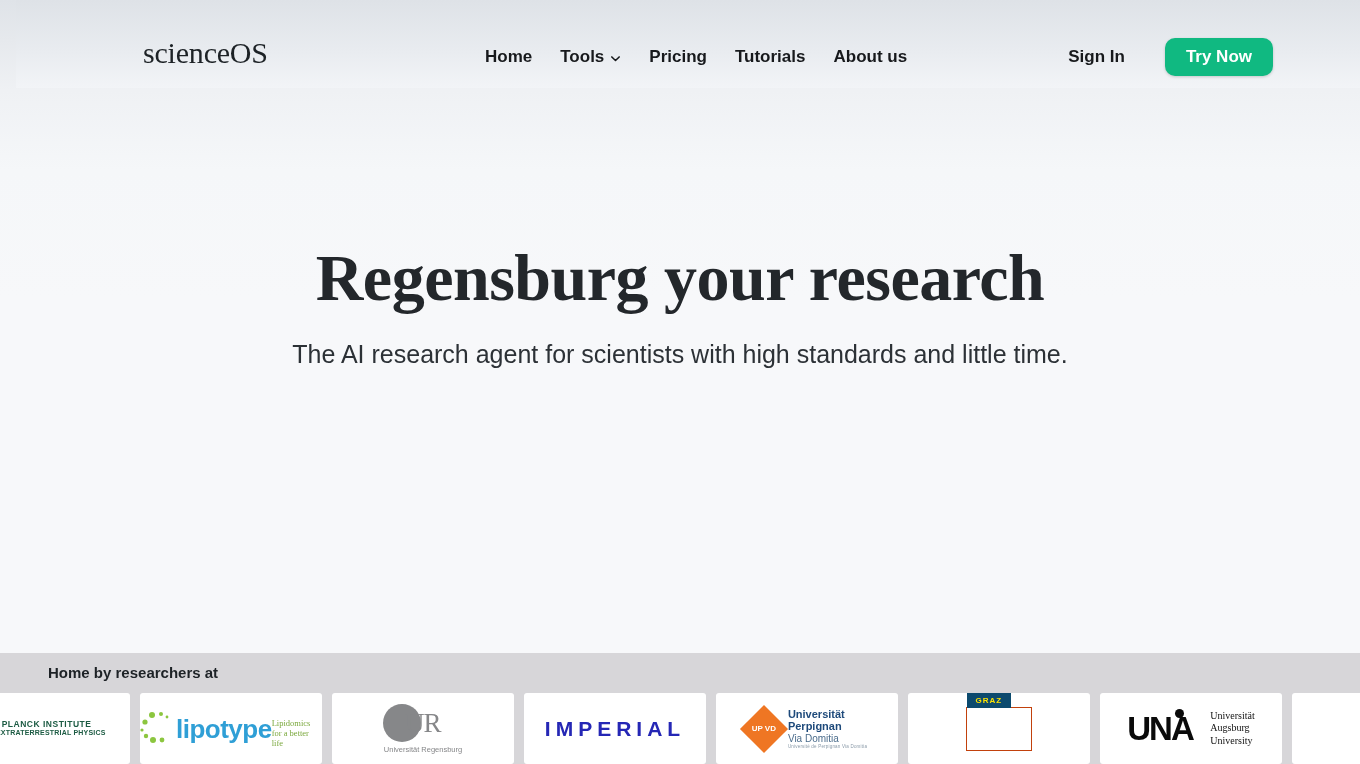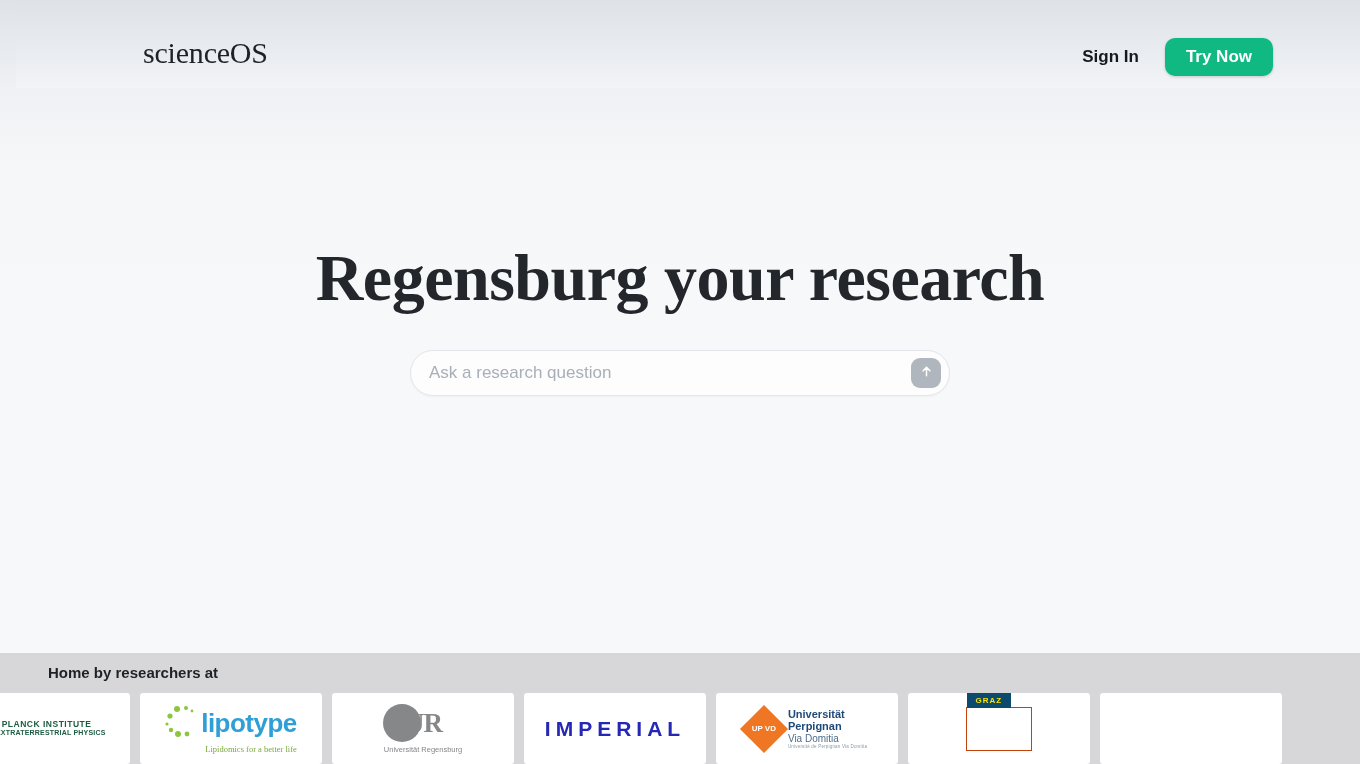--- a/index.html
+++ b/index.html
@@ -85,21 +85,21 @@
     top: 1px;
   }
   .chev svg { display: block; }
 
   .auth {
     position: absolute;
     right: 103px;
     top: 38px;
     display: flex;
     align-items: center;
-    gap: 2px;
+    gap: 16px;
   }
 
   .signin {
     font-size: 17px;
     font-weight: bold;
     color: #17191c;
     margin-right: 24px;
     cursor: pointer;
     white-space: nowrap;
   }
@@ -243,21 +243,21 @@
     font-size: 8.5px;
     font-weight: bold;
     color: #1c5b43;
     letter-spacing: 0.5px;
     line-height: 1.25;
     text-align: left;
     padding-left: 6px;
   }
   .mpi .l2 { font-size: 7px; letter-spacing: 0.2px; }
 
-  .lipo { display: flex; flex-direction: column; align-items: flex-start; }
+  .lipo { display: flex; flex-direction: row; align-items: flex-start; }
   .lipo-main { display: flex; align-items: center; gap: 2px; }
   .lipo-word {
     font-size: 26px;
     font-weight: bold;
     color: #2f9fd6;
     letter-spacing: -0.5px;
     line-height: 1;
   }
   .lipo-tag {
     font-family: "Liberation Serif", serif;
@@ -270,21 +270,21 @@
   .ur { display: flex; flex-direction: column; align-items: center; }
   .ur-mark { position: relative; width: 96px; height: 40px; }
   .ur-circle {
     position: absolute; left: 8px; top: 0;
     width: 38px; height: 38px; border-radius: 50%;
     background: #868789;
   }
   .ur-letters {
     position: absolute; left: 30px; top: 6px;
     font-family: "Liberation Serif", serif;
-    font-weight: bold;
+    font-weight: normal;
     font-size: 27px;
     color: #868789;
     line-height: 1;
     letter-spacing: -1px;
   }
   .ur-sub { font-size: 7.5px; color: #868789; margin-top: 1px; }
 
   .imperial {
     font-size: 21px;
     font-weight: bold;
@@ -351,43 +351,56 @@
 </style>
 </head>
 <body>
 
 <div class="page">
 
   <header class="header">
 
     <div class="logo">scienceOS</div>
 
+    <nav class="nav">
+      <div class="nav-item">
+        <span>Home</span>
+      </div>
+      <div class="nav-item">
+        <span>Tools</span>
+        <span class="chev">
+          <svg width="11" height="11" viewBox="0 0 12 12">
+            <path d="M2 4.3 L6 8.2 L10 4.3" fill="none" stroke="#17191c" stroke-width="1.7" stroke-linecap="round" stroke-linejoin="round"></path>
+          </svg>
+        </span>
+      </div>
+      <div class="nav-item">
+        <span>Pricing</span>
+      </div>
+      <div class="nav-item">
+        <span>Tutorials</span>
+      </div>
+      <div class="nav-item">
+        <span>About us</span>
+      </div>
+    </nav>
 
     <div class="auth">
       <span class="signin">Sign In</span>
       <button class="try-now">Try Now</button>
     </div>
 
   </header>
 
   <section class="hero">
 
     <h1 class="hero-title">Regensburg your research</h1>
 
-
-    <div class="search-wrap">
-      <input class="search-input" type="text" placeholder="Ask a research question" style="">
-      <button class="submit-btn">
-        <span>
-          <svg width="15" height="15" viewBox="0 0 16 16">
-            <path d="M8 12.6 L8 3.8 M8 3.6 L4.4 7.3 M8 3.6 L11.6 7.3" fill="none" stroke="#ffffff" stroke-width="1.6" stroke-linecap="round" stroke-linejoin="round"></path>
-          </svg>
-        </span>
-      </button>
-    </div>
+    <p class="hero-sub">The AI research agent for scientists with high standards and little time.</p>
+
 
 
   </section>
 
   <section class="logos-strip">
 
     <div class="strip-label">Home by researchers at</div>
 
     <div class="logo-track">
 
@@ -452,20 +465,33 @@
           <div class="graz-left"></div>
           <div class="graz-right">
             <div class="graz-uni">UNI</div>
             <div class="graz-band">
               <span class="graz-graz">GRAZ</span>
             </div>
           </div>
         </div>
       </div>
 
+      <div class="logo-card">
+        <div class="una">
+          <div class="una-mark">
+            <span>UNA</span>
+            <span class="una-dot"></span>
+          </div>
+          <div class="una-text">
+            <div>Universität</div>
+            <div>Augsburg</div>
+            <div>University</div>
+          </div>
+        </div>
+      </div>
 
       <div class="logo-card">
         <div class="placeholder-logo"></div>
       </div>
 
     </div>
   </section>
 
 </div>
 

